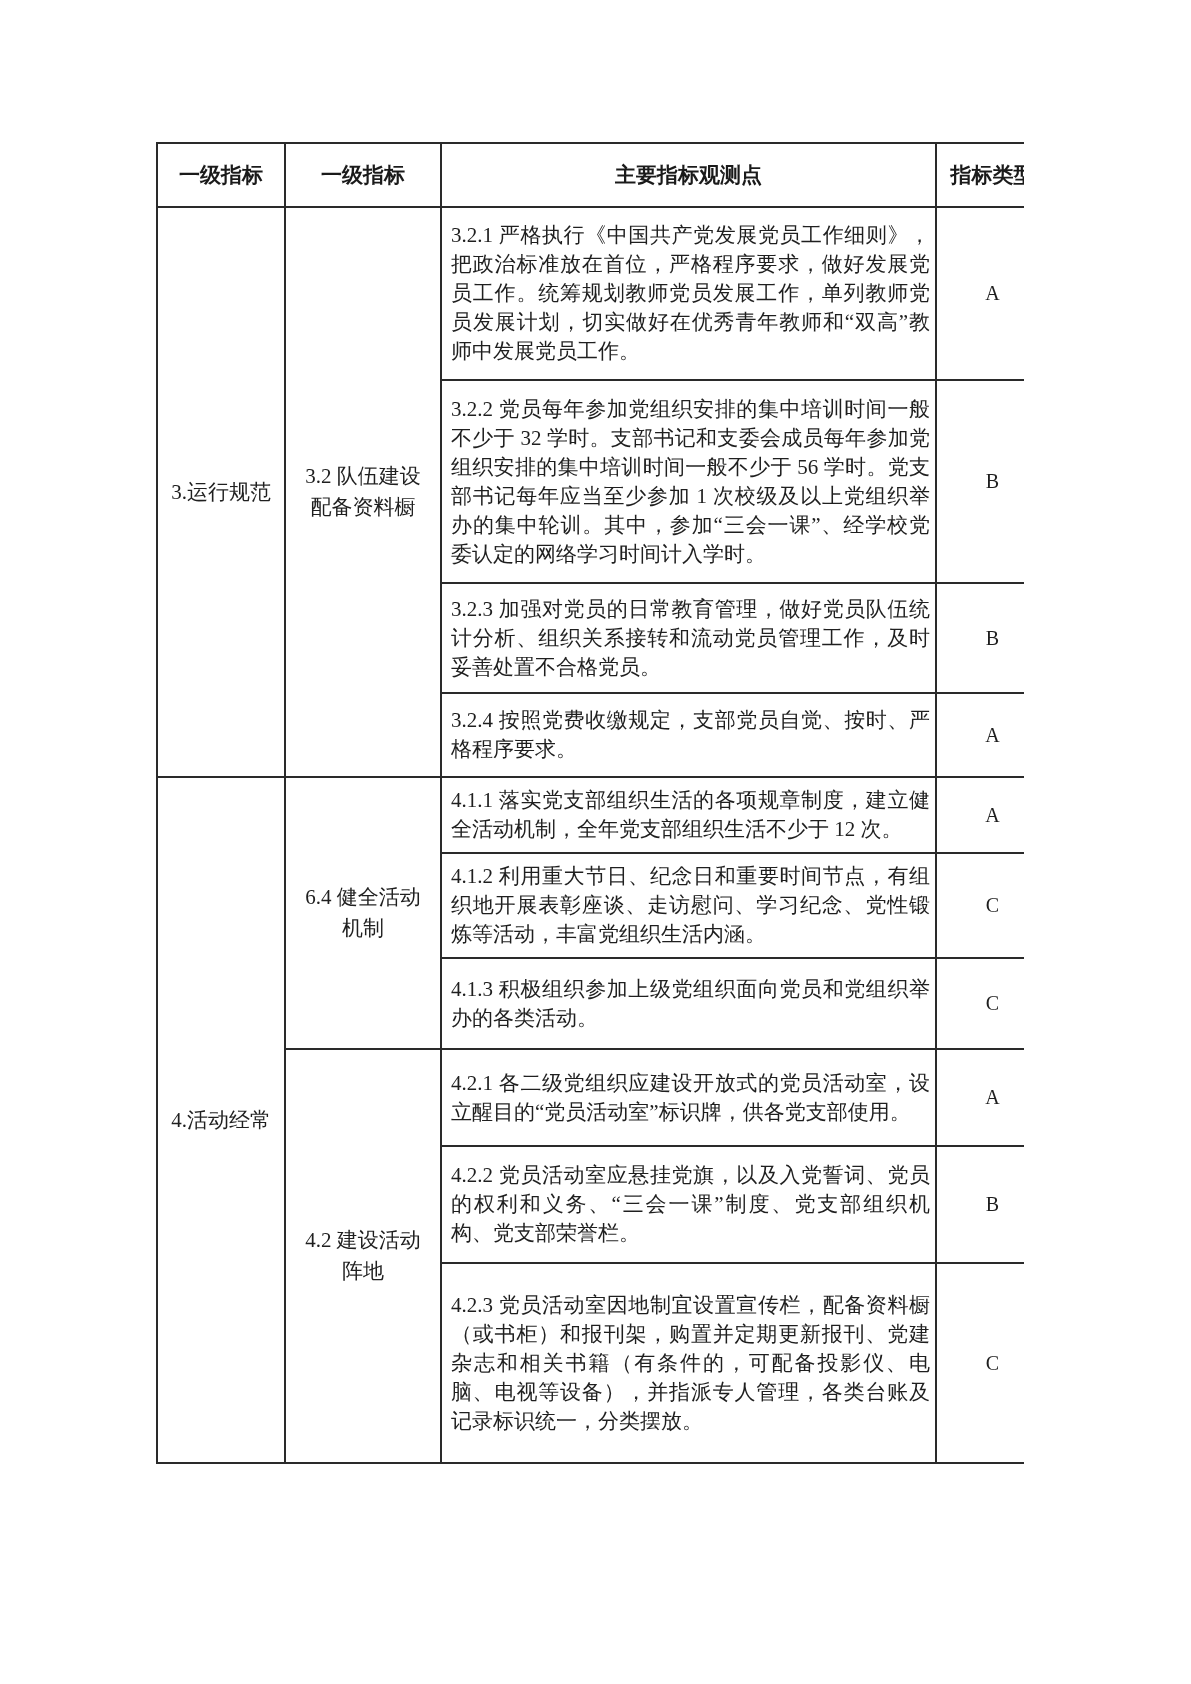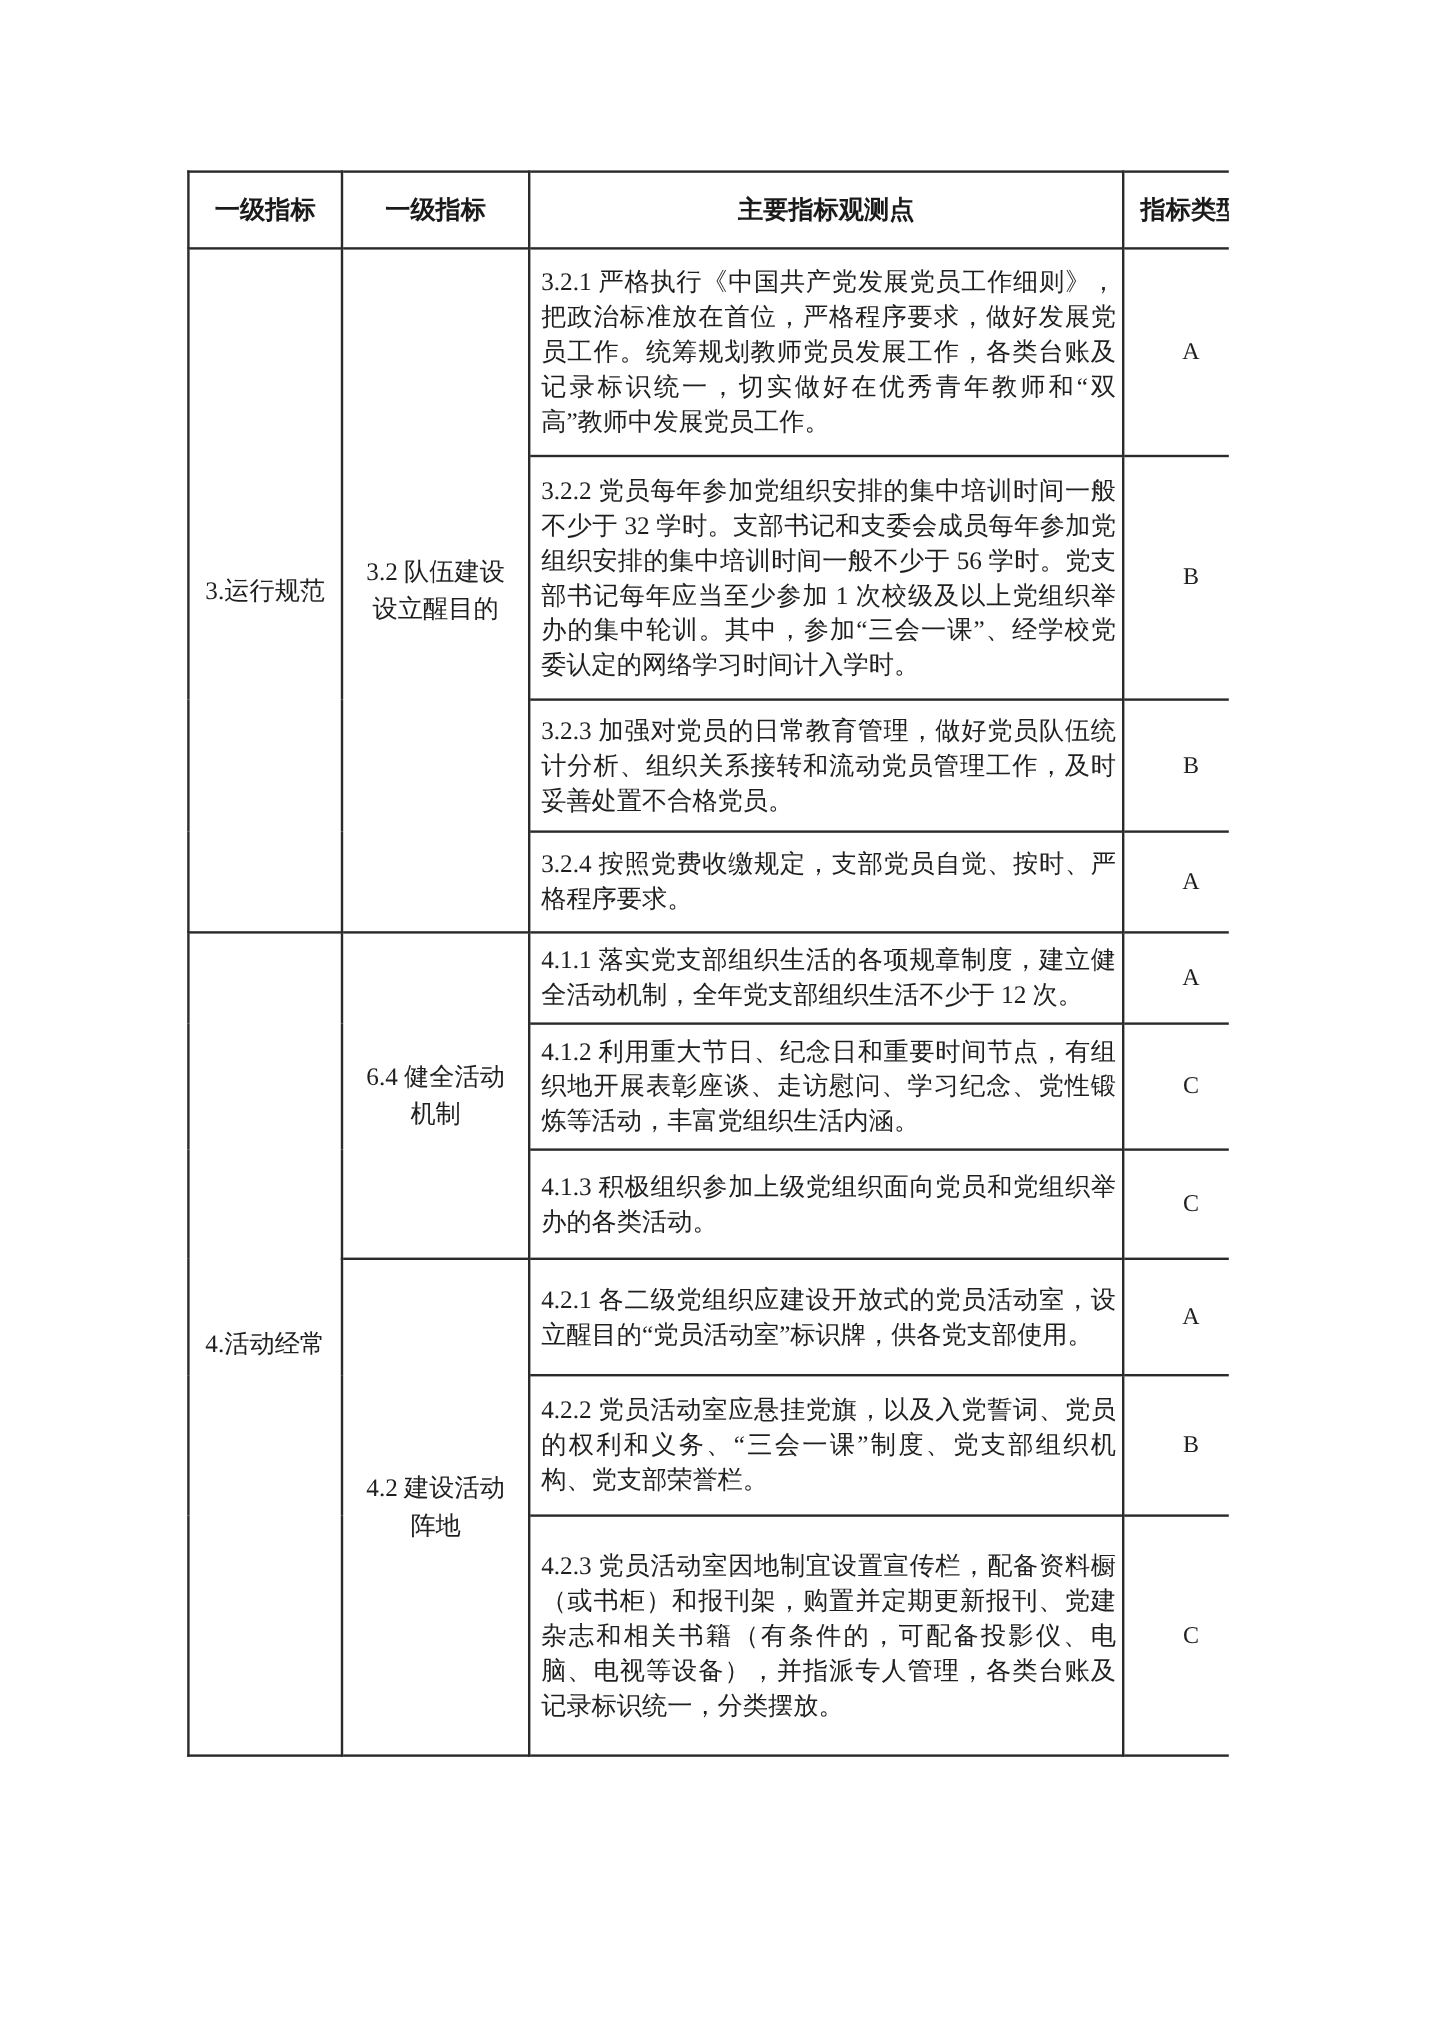--- a/index.html
+++ b/index.html
@@ -73,23 +73,23 @@
       <th>一级指标</th>
       <th>一级指标</th>
       <th>主要指标观测点</th>
       <th>指标类型</th>
     </tr>
 
     <tr style="height:173px">
       <td class="level1-cell" rowspan="4">3.运行规范</td>
       <td class="level2-cell" rowspan="4">
         <div>3.2 队伍建设</div>
-        <div>设立醒目的</div>
+        <div>配备资料橱</div>
       </td>
-      <td class="obs-cell">3.2.1 严格执行《中国共产党发展党员工作细则》，把政治标准放在首位，严格程序要求，做好发展党员工作。统筹规划教师党员发展工作，各类台账及记录标识统一，切实做好在优秀青年教师和“双高”教师中发展党员工作。</td>
+      <td class="obs-cell">3.2.1 严格执行《中国共产党发展党员工作细则》，把政治标准放在首位，严格程序要求，做好发展党员工作。统筹规划教师党员发展工作，单列教师党员发展计划，切实做好在优秀青年教师和“双高”教师中发展党员工作。</td>
       <td class="type-cell">A</td>
     </tr>
 
     <tr style="height:203px">
       <td class="obs-cell">3.2.2 党员每年参加党组织安排的集中培训时间一般不少于 32 学时。支部书记和支委会成员每年参加党组织安排的集中培训时间一般不少于 56 学时。党支部书记每年应当至少参加 1 次校级及以上党组织举办的集中轮训。其中，参加“三会一课”、经学校党委认定的网络学习时间计入学时。</td>
       <td class="type-cell">B</td>
     </tr>
 
     <tr style="height:110px">
       <td class="obs-cell">3.2.3 加强对党员的日常教育管理，做好党员队伍统计分析、组织关系接转和流动党员管理工作，及时妥善处置不合格党员。</td>

